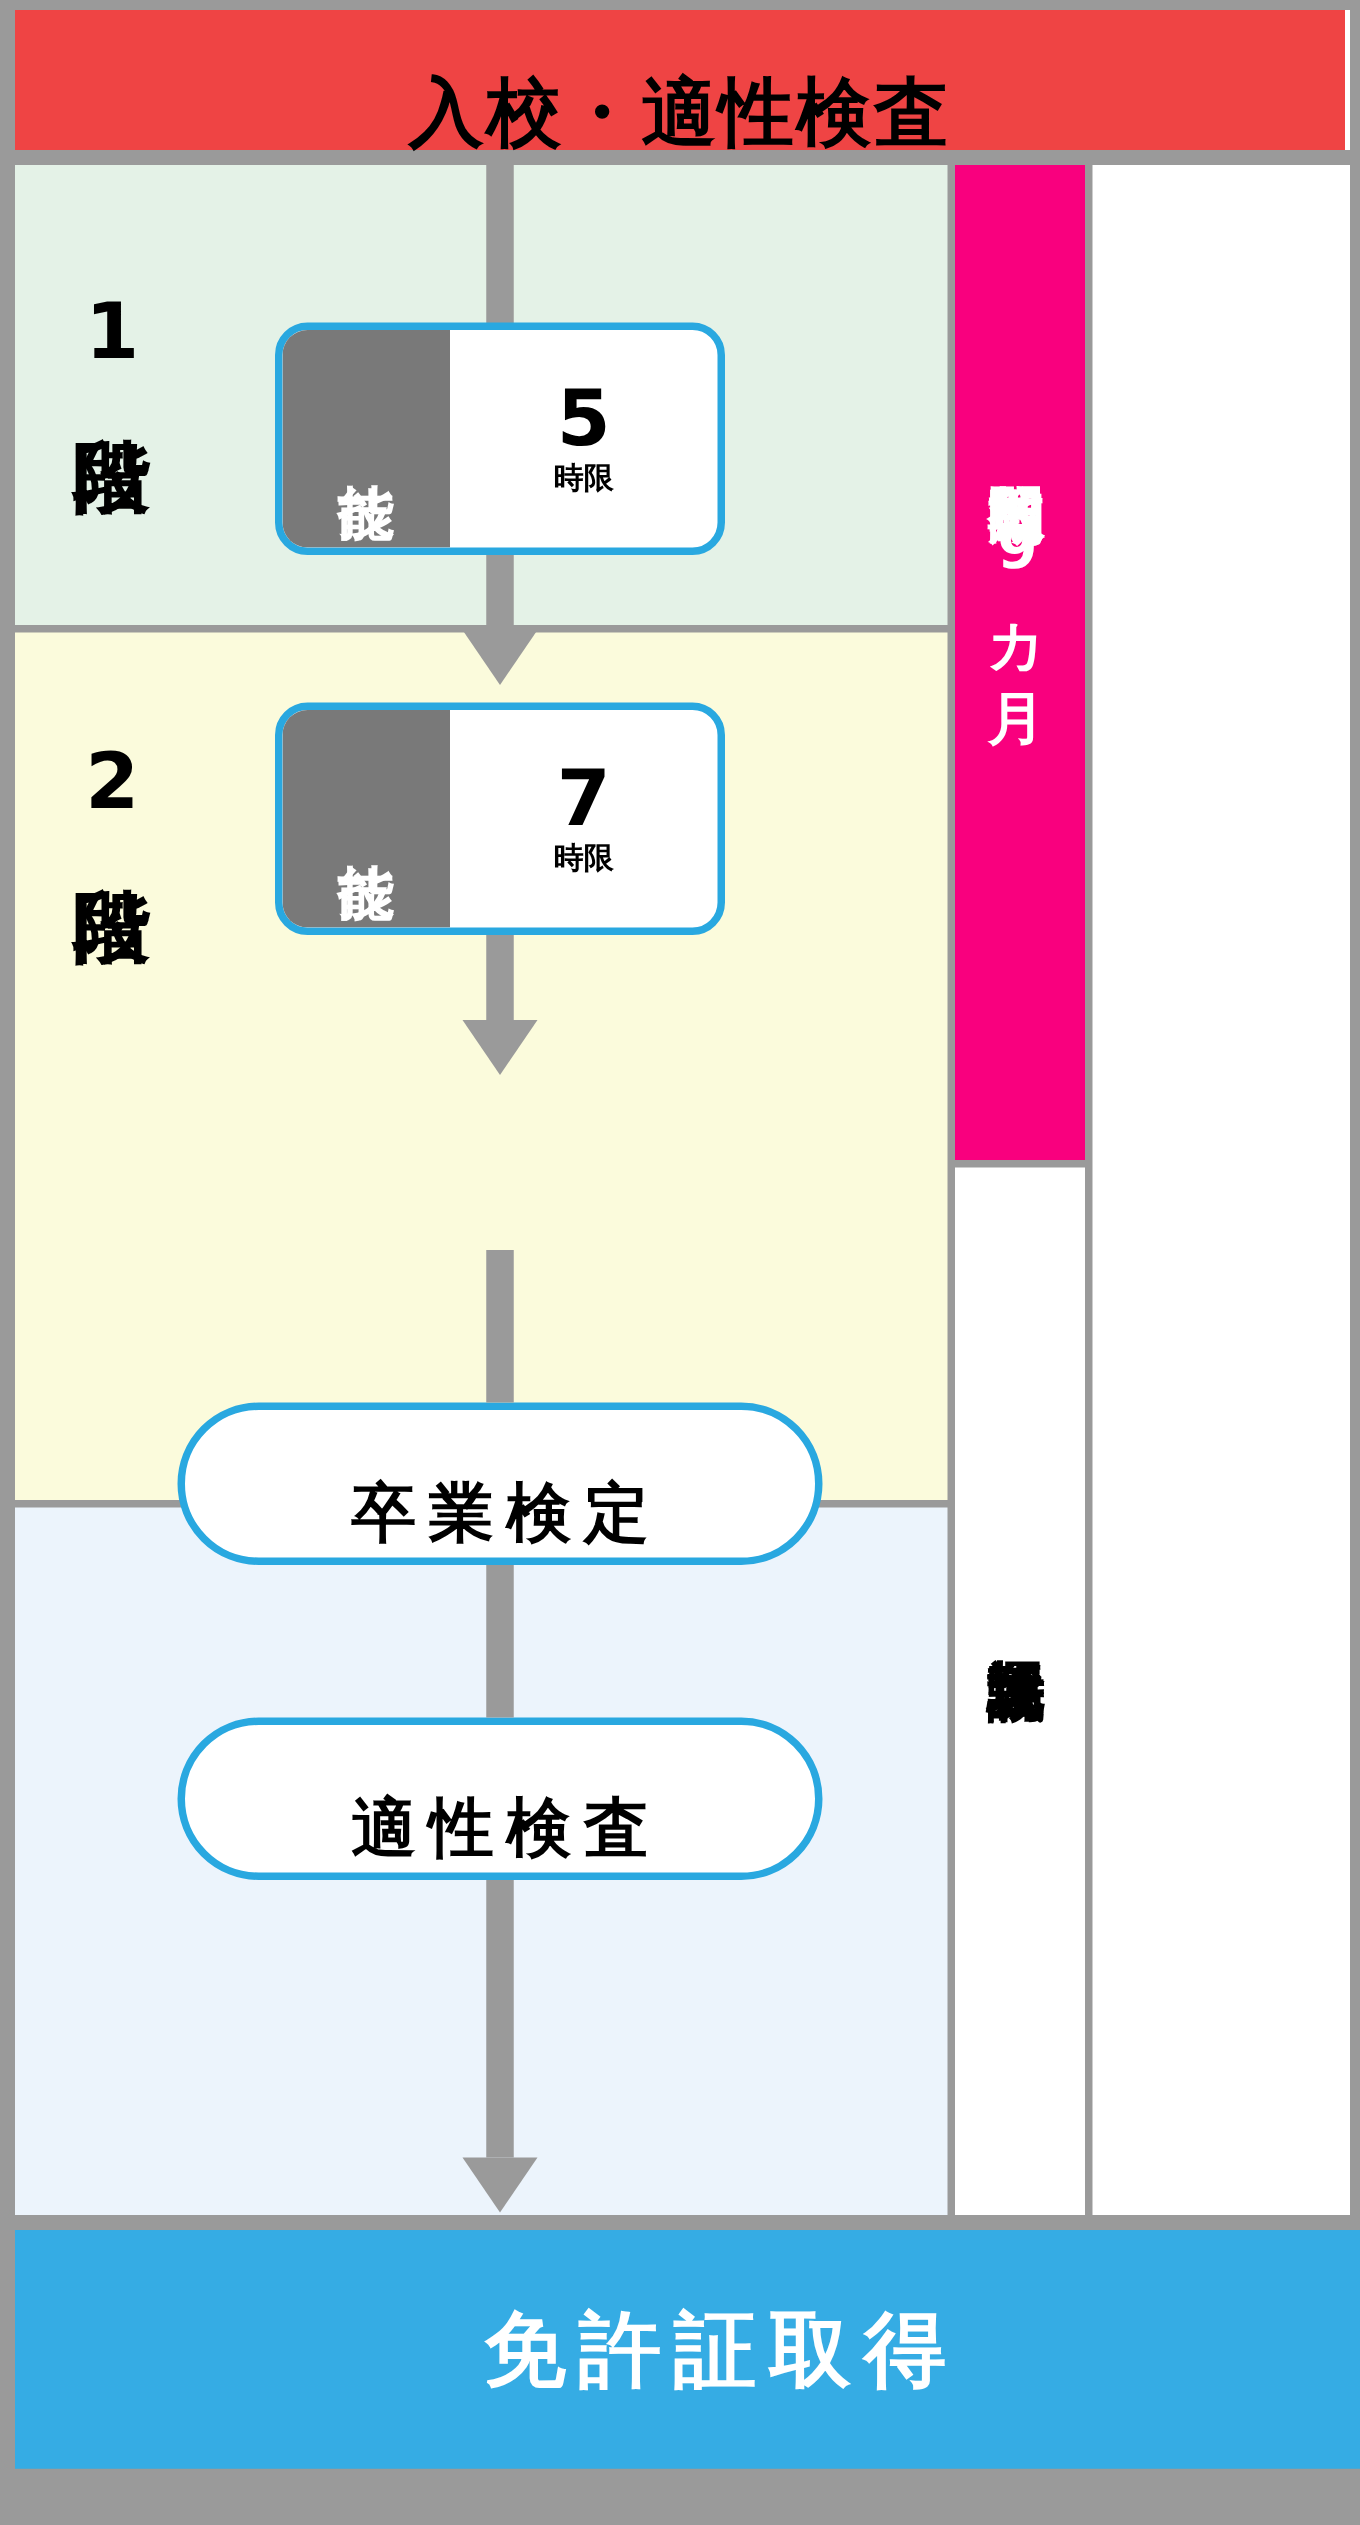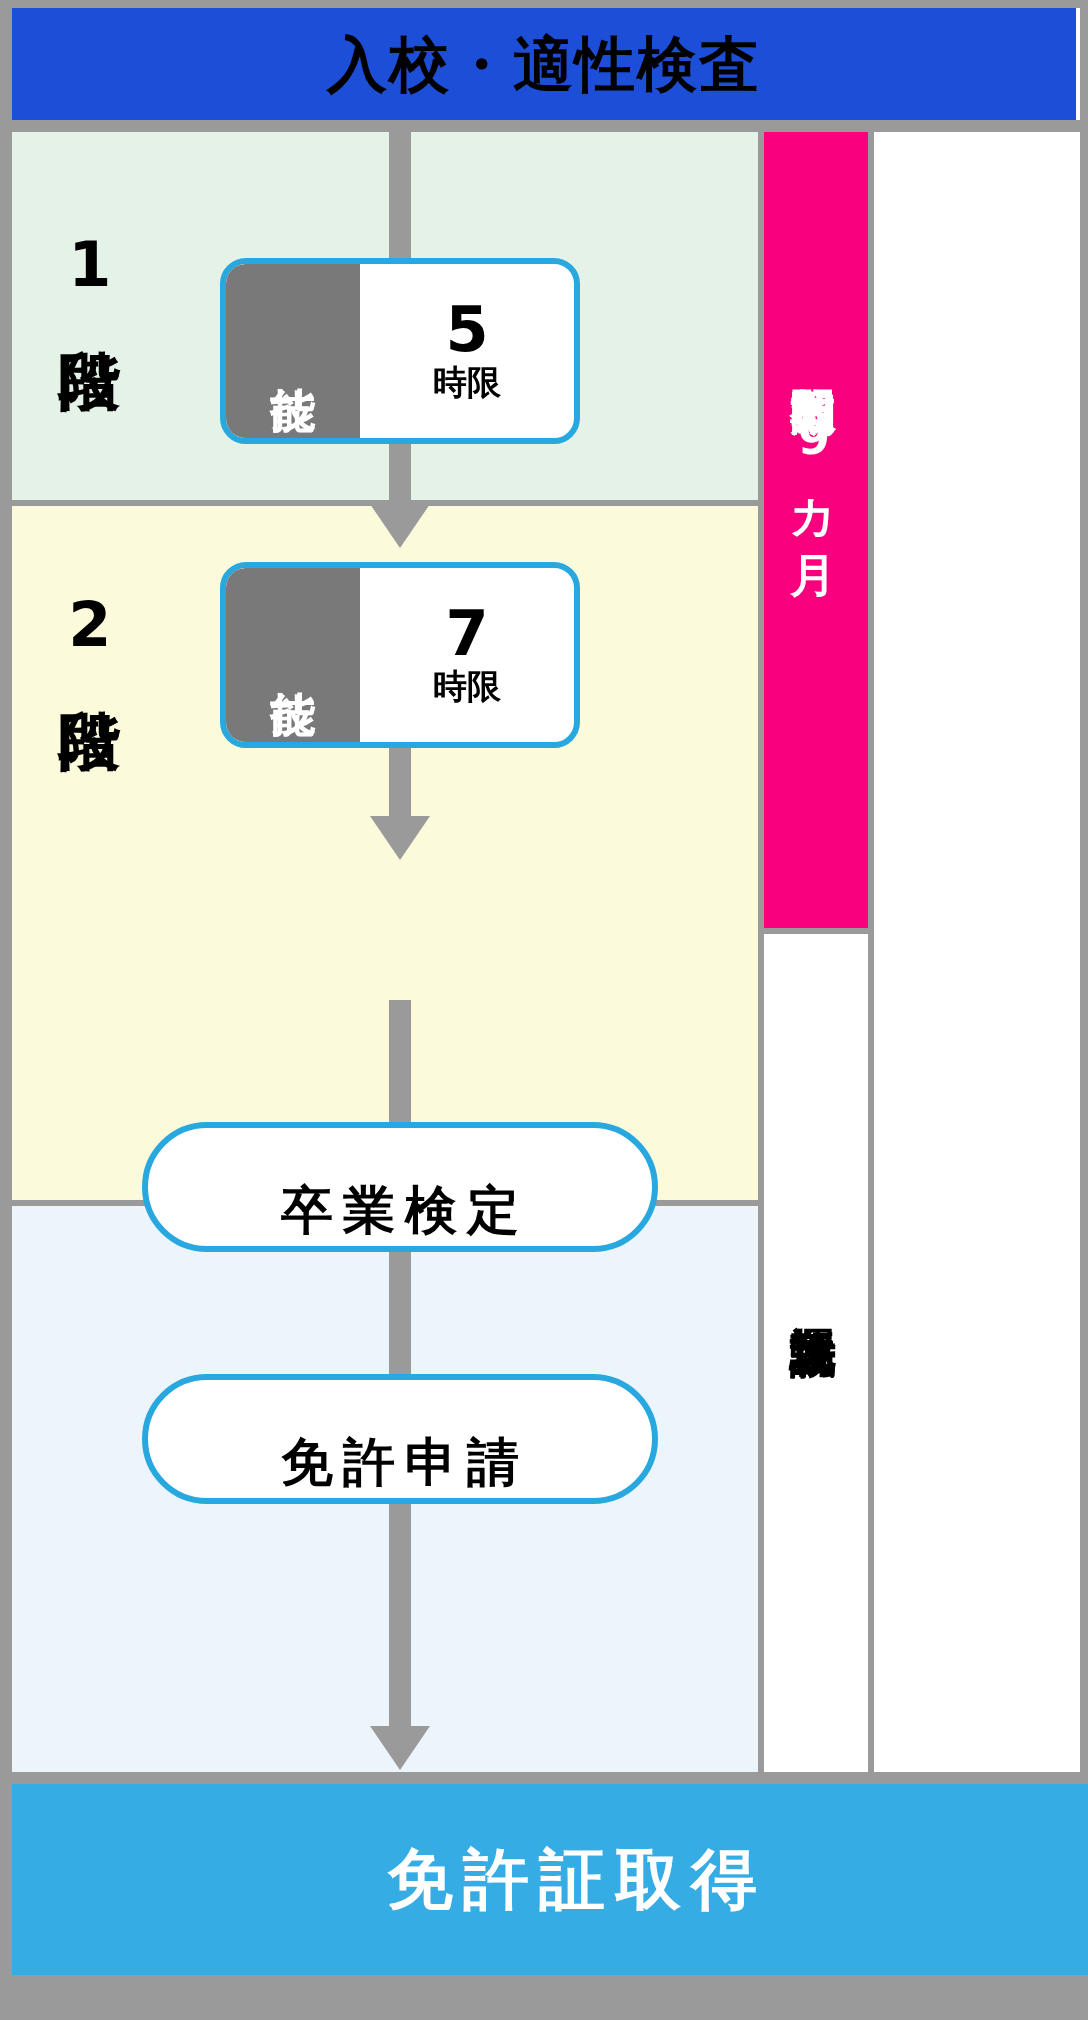--- a/index.html
+++ b/index.html
@@ -13,22 +13,22 @@
     height:2020px;
     overflow:hidden;
     background:#9a9a9a;
   }
 
   
   .title-bar{
     position:absolute;
     left:12px; top:8px;
     width:1064px; height:112px;
-    background:#1d4ed8;
-    display:flex; align-items:center; justify-content:center;
+    background:#ef4444;
+    display:flex; align-items:flex-end; justify-content:center;
   }
   .title-text{
     font-size:60px;
     font-weight:700;
     color:#000000;
     letter-spacing:2px;
     line-height:1;
   }
 
   
@@ -126,21 +126,21 @@
     display:flex; flex-direction:column;
     align-items:center; justify-content:center;
     color:#000000;
   }
   .lesson-count{
     font-size:62px;
     font-weight:700;
     line-height:0.95;
   }
   .lesson-unit{
-    font-size:34px;
+    font-size:24px;
     font-weight:700;
     line-height:1.1;
     margin-top:4px;
   }
 
   
   .exam-pill{
     position:absolute;
     width:516px;
     height:130px;
@@ -227,21 +227,21 @@
   <div class="conn" style="left:389px; top:748px; height:68px;"></div>
   <div class="arrow-head" style="left:370px; top:816px;"></div>
 
   <div class="exam-pill" style="left:142px; top:1122px;">
     <span>卒業検定</span>
   </div>
 
   <div class="conn" style="left:389px; top:1000px; height:122px;"></div>
 
   <div class="exam-pill" style="left:142px; top:1374px;">
-    <span>免許申請</span>
+    <span>適性検査</span>
   </div>
 
   <div class="conn" style="left:389px; top:1252px; height:122px;"></div>
 
   <div class="conn" style="left:389px; top:1504px; height:222px;"></div>
   <div class="arrow-head" style="left:370px; top:1726px;"></div>
 
   <div class="final-bar">
     <span>免許証取得</span>
   </div>

